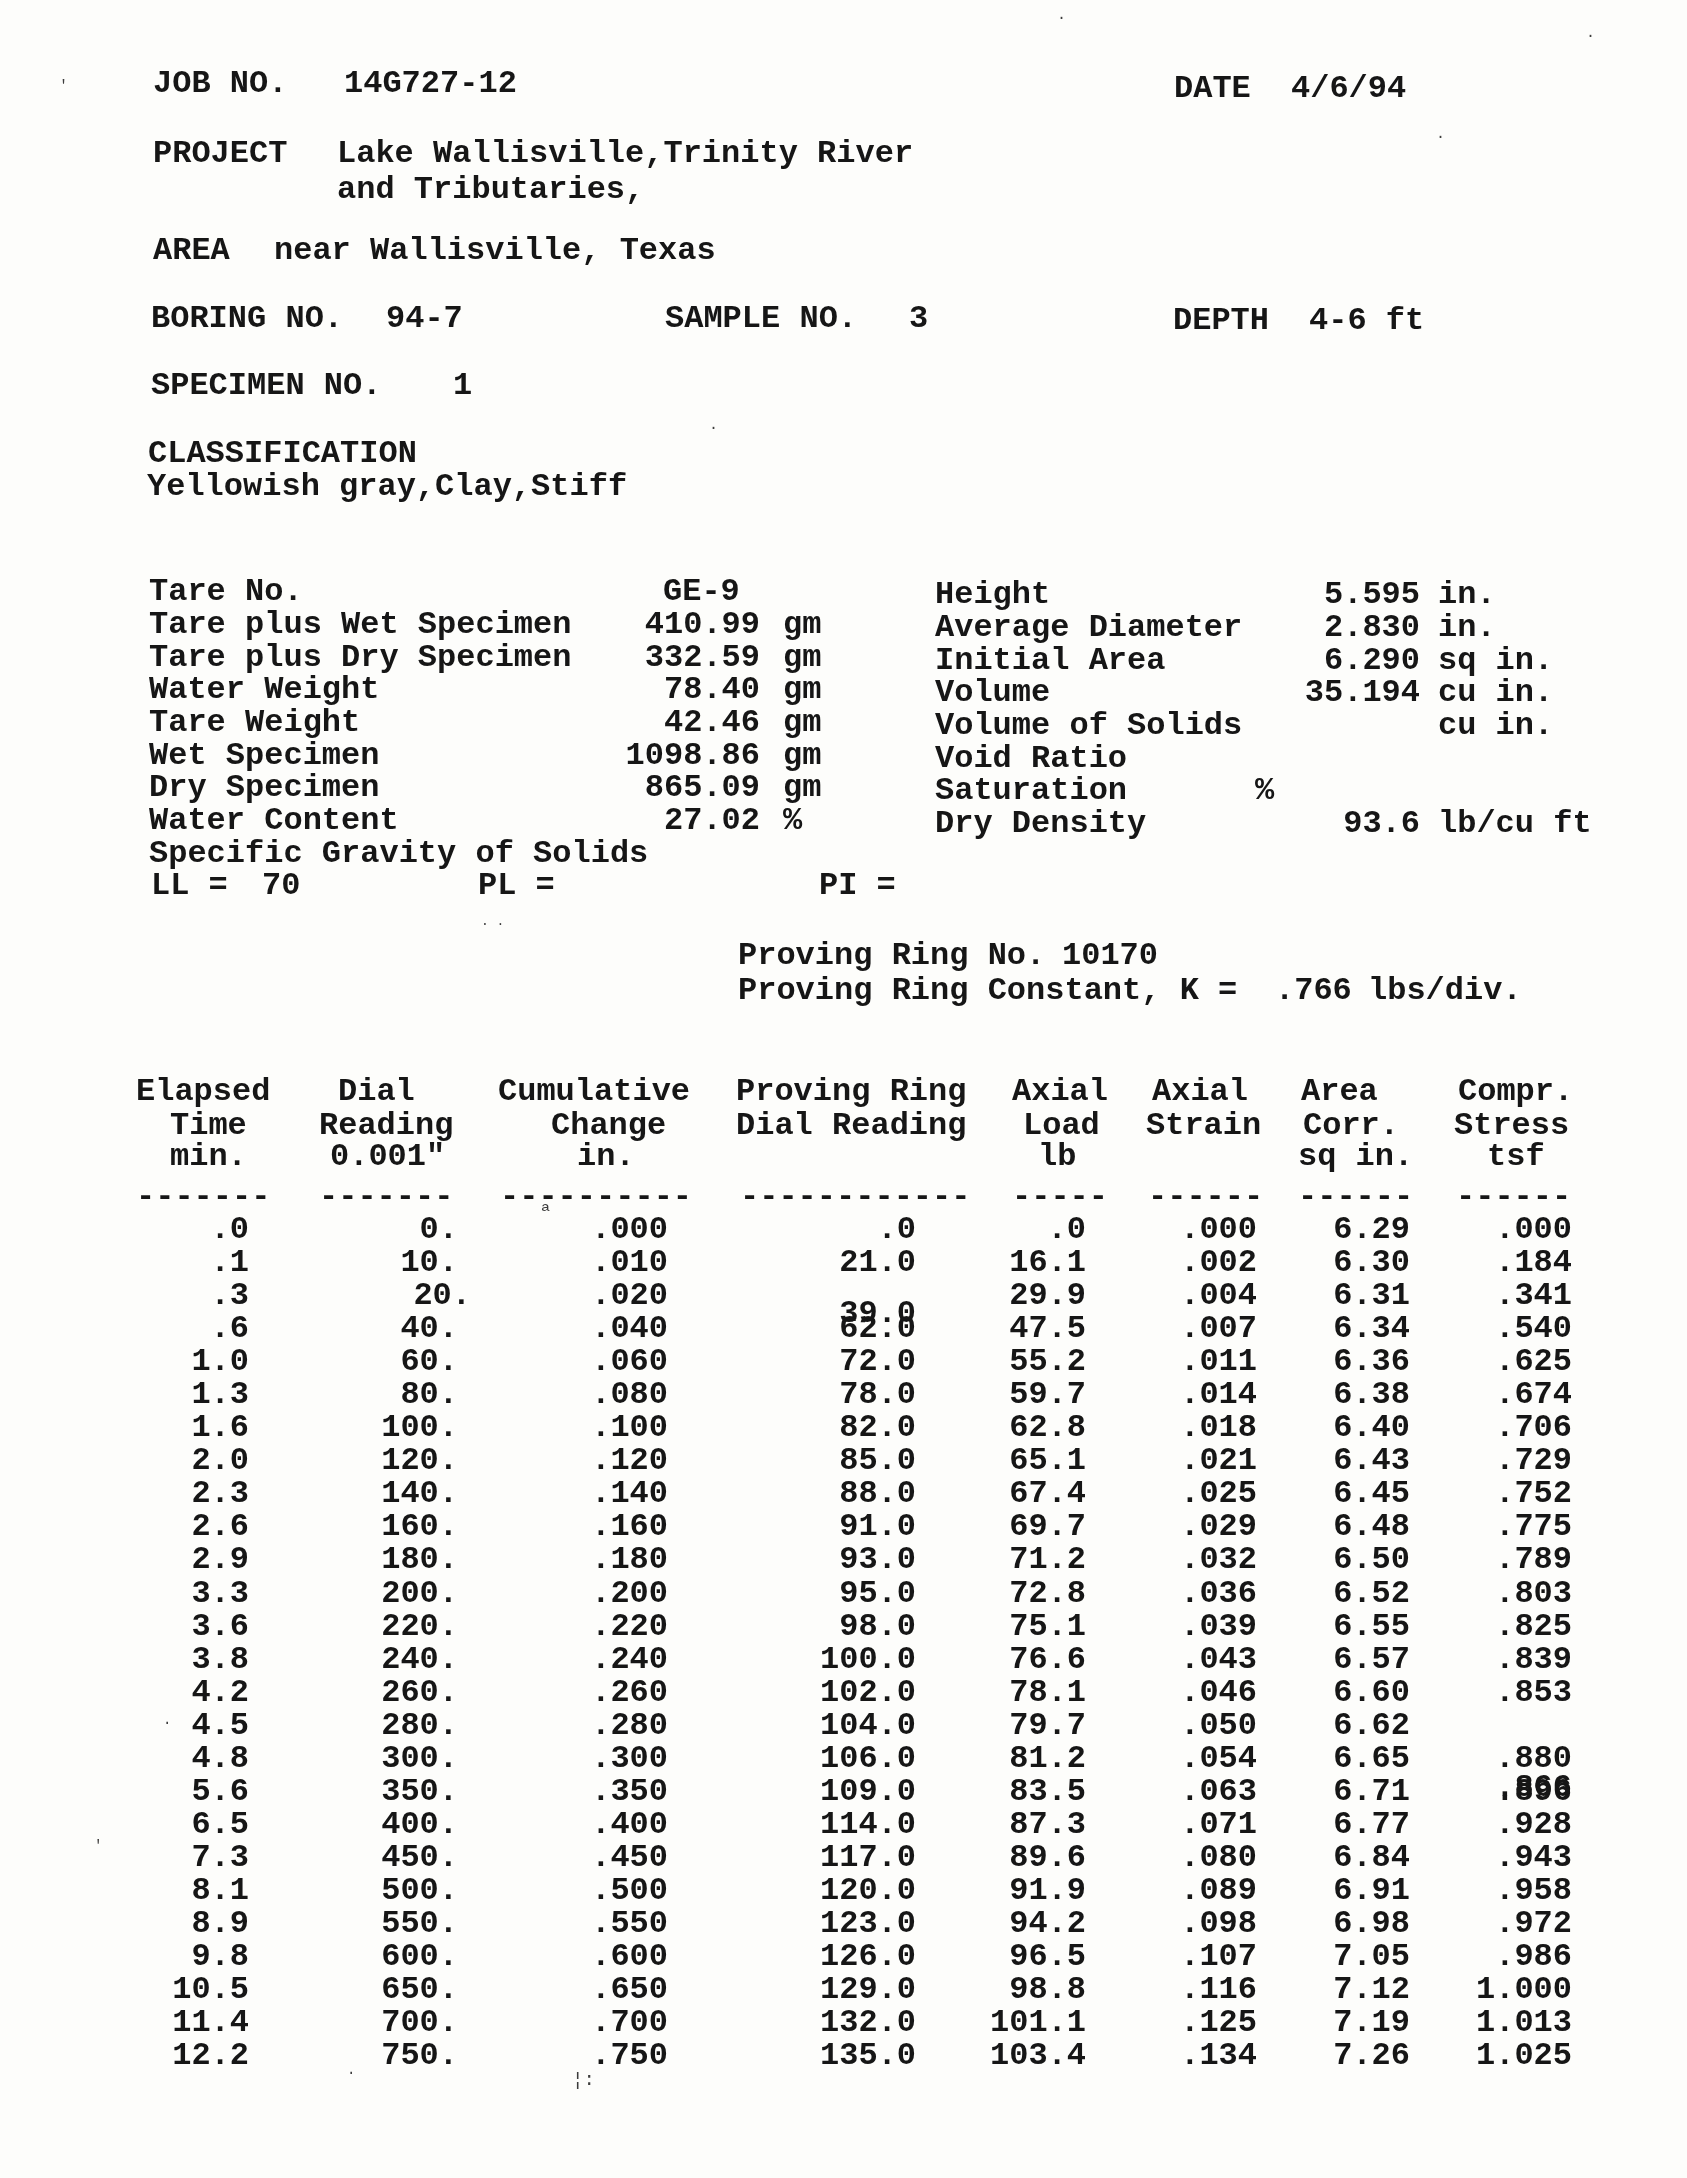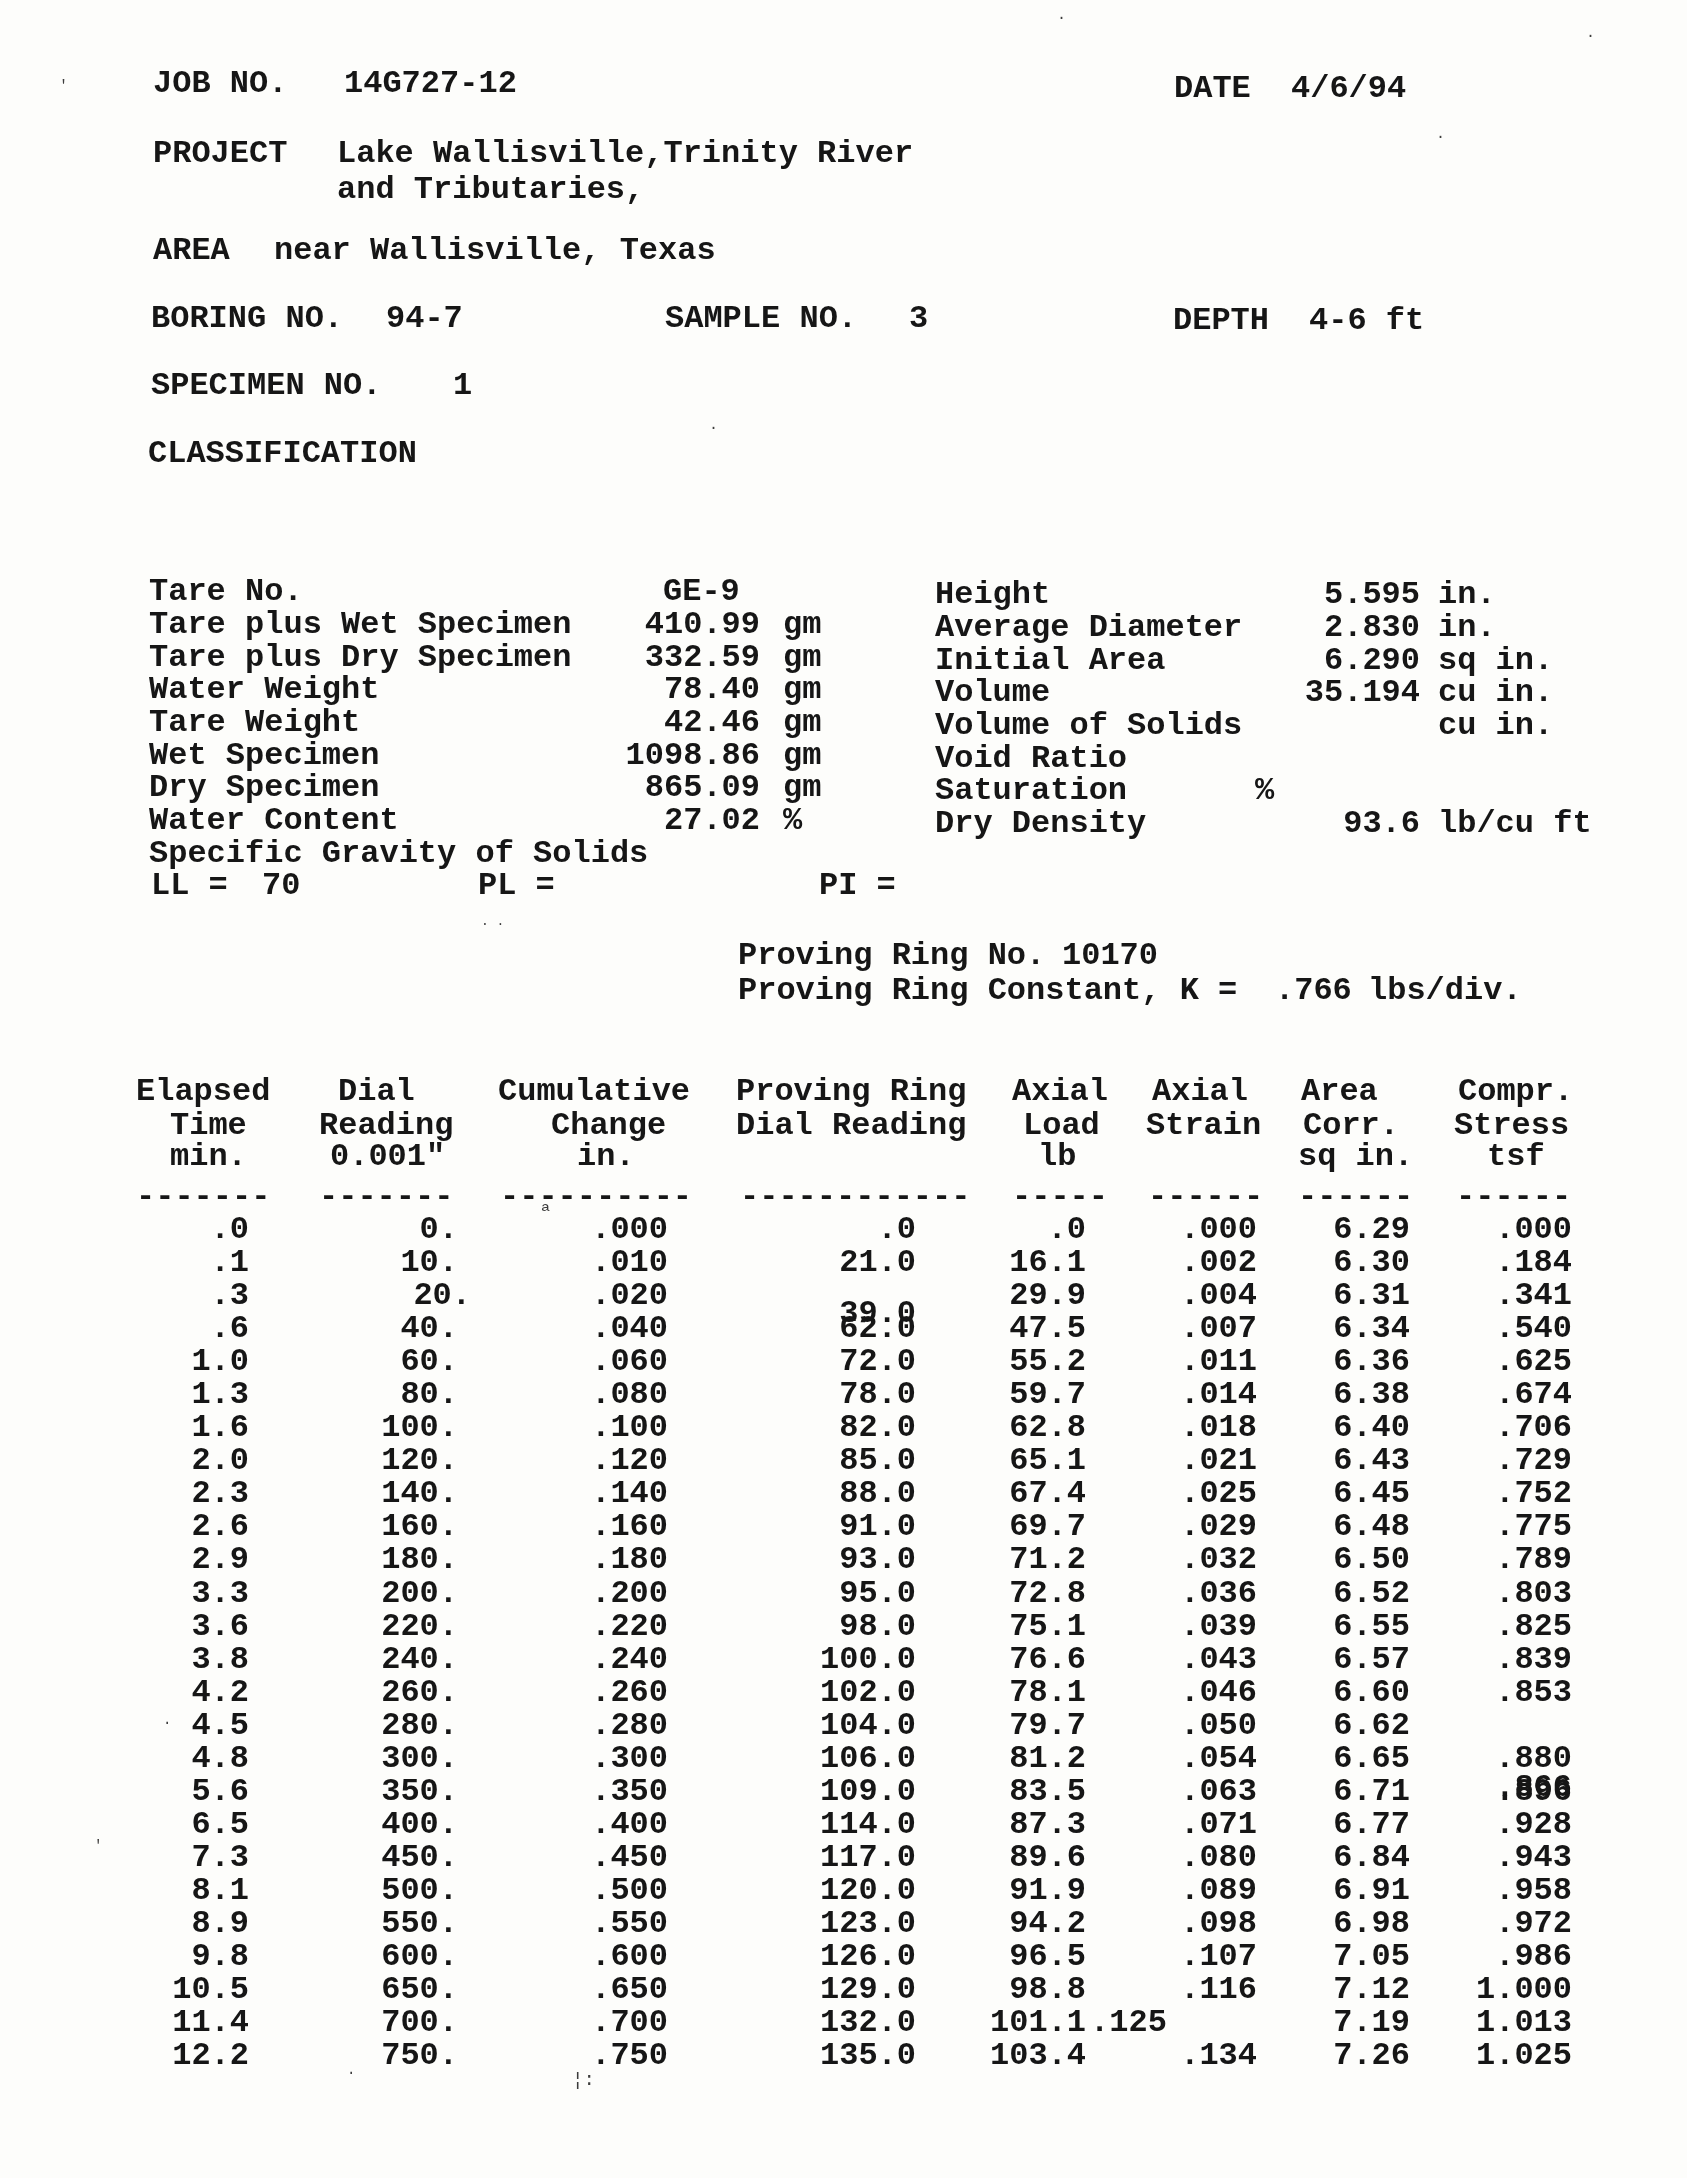--- a/index.html
+++ b/index.html
@@ -40,20 +40,21 @@
   <span class="t" style="left:386px;top:303px">94-7</span>
   <span class="t" style="left:665px;top:303px">SAMPLE NO.</span>
   <span class="t" style="left:909px;top:303px">3</span>
   <span class="t" style="left:1173px;top:305px">DEPTH</span>
   <span class="t" style="left:1309px;top:305px">4-6 ft</span>
 
   <span class="t" style="left:151px;top:370px">SPECIMEN NO.</span>
   <span class="t" style="left:453px;top:370px">1</span>
 
   <span class="t" style="left:148px;top:438px">CLASSIFICATION</span>
+  <span class="t" style="left:147px;top:471px">Yellowish gray,Clay,Stiff</span>
 
   <span class="t" style="left:151px;top:870px">LL =</span>
   <span class="t" style="left:262px;top:870px">70</span>
   <span class="t" style="left:478px;top:870px">PL =</span>
   <span class="t" style="left:819px;top:870px">PI =</span>
 
   <span class="t" style="left:738px;top:940px">Proving Ring No.</span>
   <span class="t" style="left:1062px;top:940px">10170</span>
   <span class="t" style="left:738px;top:975px">Proving Ring Constant, K =</span>
   <span class="t" style="left:1275px;top:975px">.766</span>
@@ -323,21 +324,21 @@
     <span class="t" style="left: 659px; top: 1974px; width: 257px; text-align: right;">129.0</span>
     <span class="t" style="left: 829px; top: 1974px; width: 257px; text-align: right;">98.8</span>
     <span class="t" style="left: 1000px; top: 1974px; width: 257px; text-align: right;">.116</span>
     <span class="t" style="left: 1153px; top: 1974px; width: 257px; text-align: right;">7.12</span>
     <span class="t" style="left: 1315px; top: 1974px; width: 257px; text-align: right;">1.000</span>
     <span class="t" style="left: -8px; top: 2007px; width: 257px; text-align: right;">11.4</span>
     <span class="t" style="left: 201px; top: 2007px; width: 257px; text-align: right;">700.</span>
     <span class="t" style="left: 411px; top: 2007px; width: 257px; text-align: right;">.700</span>
     <span class="t" style="left: 659px; top: 2007px; width: 257px; text-align: right;">132.0</span>
     <span class="t" style="left: 829px; top: 2007px; width: 257px; text-align: right;">101.1</span>
-    <span class="t" style="left: 1000px; top: 2007px; width: 257px; text-align: center;">.125</span>
+    <span class="t" style="left: 1000px; top: 2007px; width: 257px; text-align: right;">.125</span>
     <span class="t" style="left: 1153px; top: 2007px; width: 257px; text-align: right;">7.19</span>
     <span class="t" style="left: 1315px; top: 2007px; width: 257px; text-align: right;">1.013</span>
     <span class="t" style="left: -8px; top: 2040px; width: 257px; text-align: right;">12.2</span>
     <span class="t" style="left: 201px; top: 2040px; width: 257px; text-align: right;">750.</span>
     <span class="t" style="left: 411px; top: 2040px; width: 257px; text-align: right;">.750</span>
     <span class="t" style="left: 659px; top: 2040px; width: 257px; text-align: right;">135.0</span>
     <span class="t" style="left: 829px; top: 2040px; width: 257px; text-align: right;">103.4</span>
     <span class="t" style="left: 1000px; top: 2040px; width: 257px; text-align: right;">.134</span>
     <span class="t" style="left: 1153px; top: 2040px; width: 257px; text-align: right;">7.26</span>
     <span class="t" style="left: 1315px; top: 2040px; width: 257px; text-align: right;">1.025</span>

